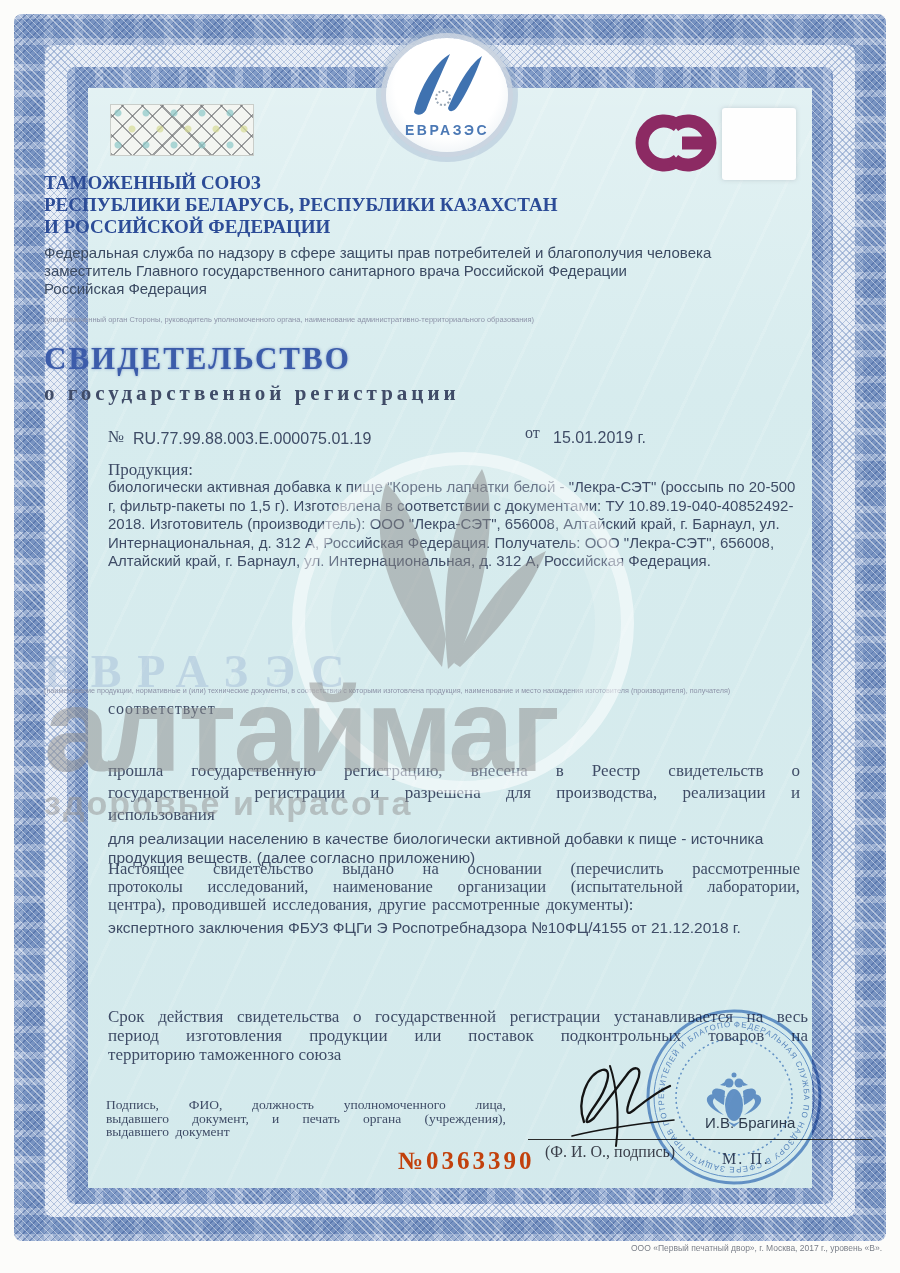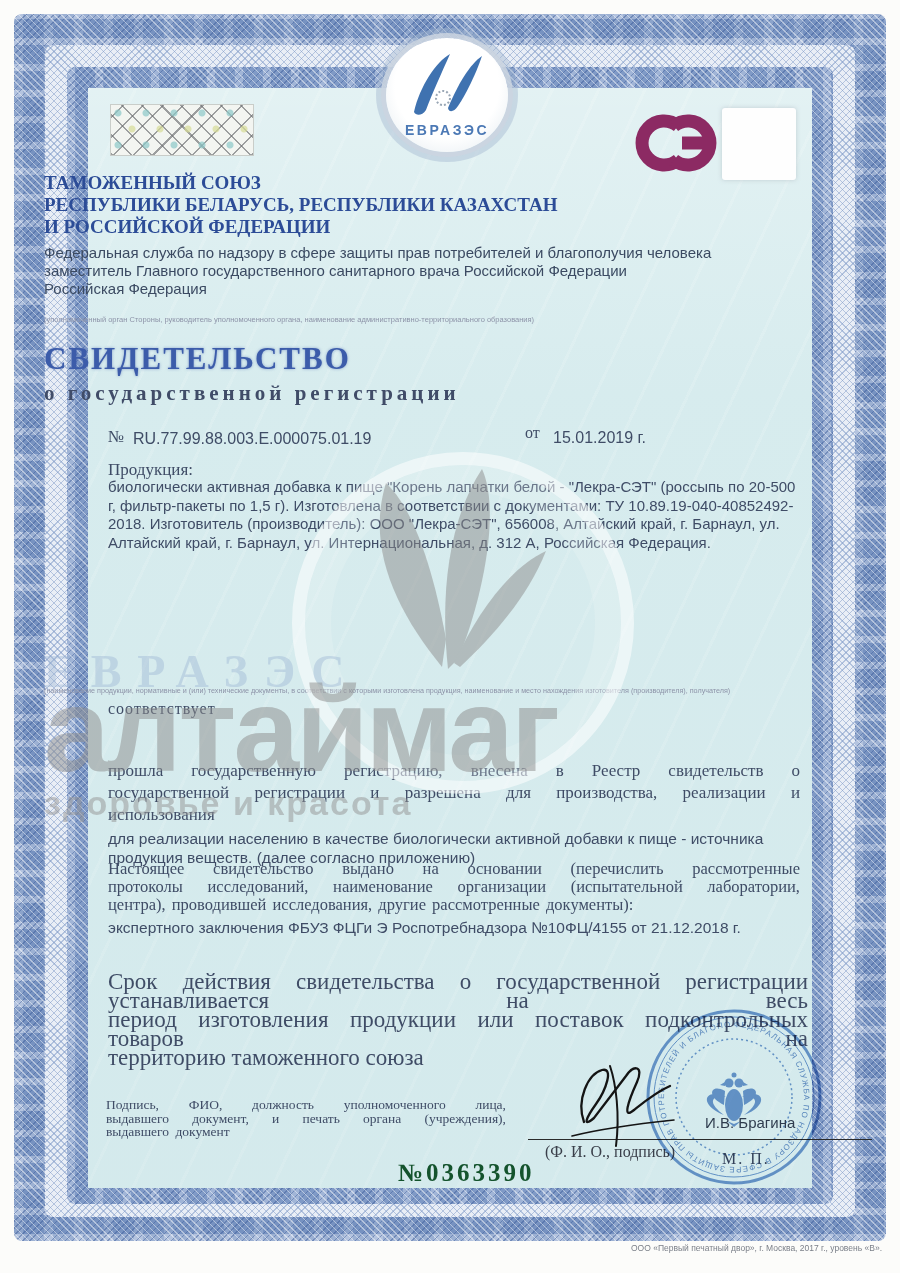--- a/index.html
+++ b/index.html
@@ -59,21 +59,21 @@
   
   .wm{z-index:6;pointer-events:none;}
   .wm-ring{left:292px;top:452px;width:316px;height:316px;border-radius:50%;
     border:13px solid rgba(255,255,255,.55);box-shadow:0 0 0 26px rgba(240,246,248,.25) inset;}
   .wm-word{top:645px;font-weight:bold;font-size:46px;letter-spacing:16px;color:rgba(152,178,210,.40);}
   .wm-brand{top:671px;font-weight:bold;font-size:118px;line-height:1;letter-spacing:-3px;
     color:#8d8d8d;opacity:.5;}
   .wm-tag{top:784px;font-size:34px;letter-spacing:2px;color:#949494;opacity:.5;font-weight:bold;}
   .stamp{left:642px;top:1005px;width:184px;height:184px;z-index:6;opacity:.85;mix-blend-mode:multiply;}
   .sig{left:570px;top:1058px;width:155px;height:98px;z-index:7;}
-  .serial{left:398px;top:1147px;font-weight:bold;font-size:25px;letter-spacing:3px;color:#14532d;z-index:5;margin-top:12px;}
+  .serial{left:398px;top:1147px;font-weight:bold;font-size:25px;letter-spacing:3px;color:#c2410c;z-index:5;}
   .sig-line{left:528px;top:1139px;width:344px;border-top:1.6px solid #2a2a2a;z-index:5;}
   .footer{top:1243px;left:510px;width:372px;font-size:8.5px;color:#7a7f88;text-align:right;z-index:3;}
 </style>
 </head>
 <body>
 
 <div class="page">
 
   <div class="band band-outer"></div>
   <div class="band band-light"></div>
@@ -115,20 +115,21 @@
   <div class="abs ser txt" style="left:108px;top:427px;font-size:17px">№</div>
   <div class="abs txt" style="left:133px;top:430px;font-size:16px">RU.77.99.88.003.E.000075.01.19</div>
   <div class="abs ser txt" style="left:525px;top:424px;font-size:16px">от</div>
   <div class="abs txt" style="left:553px;top:429px;font-size:16px">15.01.2019 г.</div>
 
   <div class="abs ser txt" style="left:108px;top:460px;font-size:17px">Продукция:</div>
   <div class="abs txt" style="left:108px;top:478px;width:690px;font-size:15px;line-height:18.6px">
     <div>биологически активная добавка к пище "Корень лапчатки белой - "Лекра-СЭТ" (россыпь по 20-500</div>
     <div>г, фильтр-пакеты по 1,5 г). Изготовлена в соответствии с документами: ТУ 10.89.19-040-40852492-</div>
     <div>2018. Изготовитель (производитель): ООО "Лекра-СЭТ", 656008, Алтайский край, г. Барнаул, ул.</div>
+    <div>Интернациональная, д. 312 А, Российская Федерация.  Получатель: ООО "Лекра-СЭТ", 656008,</div>
     <div>Алтайский край, г. Барнаул, ул. Интернациональная, д. 312 А, Российская Федерация.</div>
   </div>
   <div class="abs ctr note" style="top:686px;font-size:7.2px">(наименование продукции, нормативные и (или) технические документы, в соответствии с которыми изготовлена продукция, наименование и место нахождения изготовителя (производителя), получателя)</div>
 
   <div class="abs ser txt" style="left:108px;top:700px;font-size:16px;letter-spacing:1px">соответствует</div>
 
   <div class="abs ser txt" style="left:108px;top:760px;width:692px;font-size:17px;line-height:22px;word-spacing:4px">
     <div class="jline">прошла государственную регистрацию, внесена в Реестр свидетельств о</div>
     <div class="jline">государственной регистрации и разрешена для производства, реализации и</div>
     <div>использования</div>
@@ -138,21 +139,21 @@
     <div>продукция веществ. (далее согласно приложению)</div>
   </div>
 
   <div class="abs ser txt" style="left:108px;top:860px;width:692px;font-size:16.5px;line-height:18px;word-spacing:2px">
     <div class="jline">Настоящее свидетельство выдано на основании (перечислить рассмотренные</div>
     <div class="jline">протоколы исследований, наименование организации (испытательной лаборатории,</div>
     <div>центра), проводившей исследования, другие рассмотренные документы):</div>
   </div>
   <div class="abs txt" style="left:108px;top:919px;font-size:15.5px">экспертного заключения ФБУЗ ФЦГи Э Роспотребнадзора №10ФЦ/4155 от 21.12.2018 г.</div>
 
-  <div class="abs ser txt" style="left:108px;top:972px;width:700px;font-size:23px;line-height:19px">
+  <div class="abs ser txt" style="left:108px;top:1007px;width:700px;font-size:17px;line-height:19px">
     <div class="jline">Срок действия свидетельства о государственной регистрации устанавливается на весь</div>
     <div class="jline">период изготовления продукции или поставок подконтрольных товаров на</div>
     <div>территорию таможенного союза</div>
   </div>
 
   <div class="abs ser txt" style="left:106px;top:1098px;width:400px;font-size:13.5px;line-height:13.5px;word-spacing:3px">
     <div class="jline">Подпись, ФИО, должность уполномоченного лица,</div>
     <div class="jline">выдавшего документ, и печать органа (учреждения),</div>
     <div>выдавшего документ</div>
   </div>

